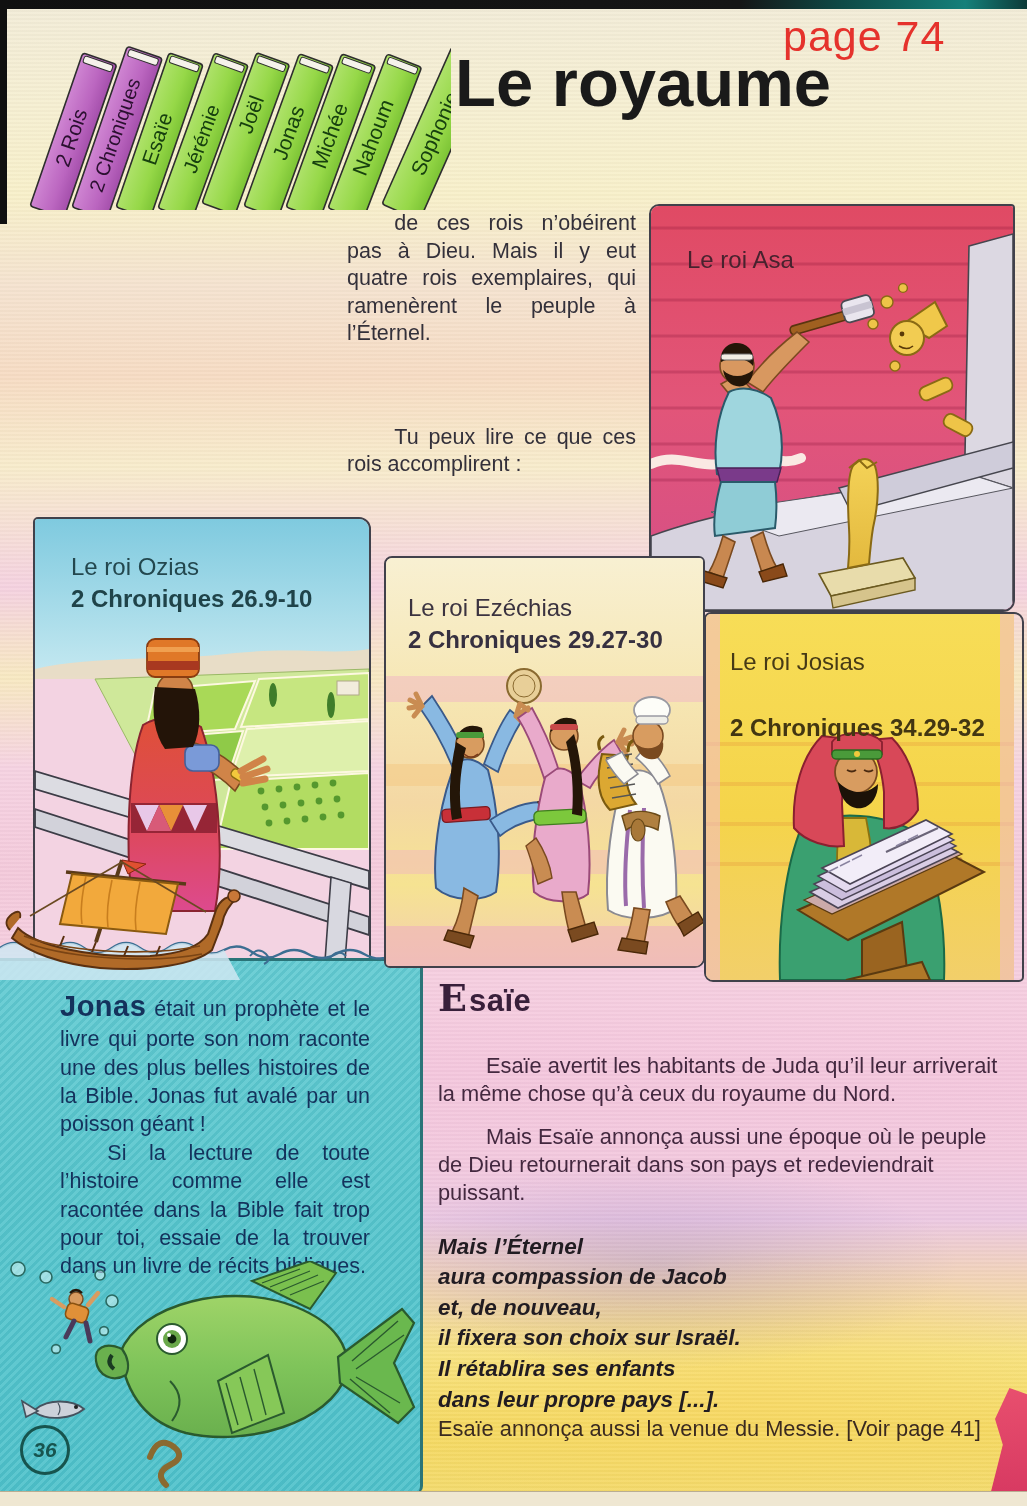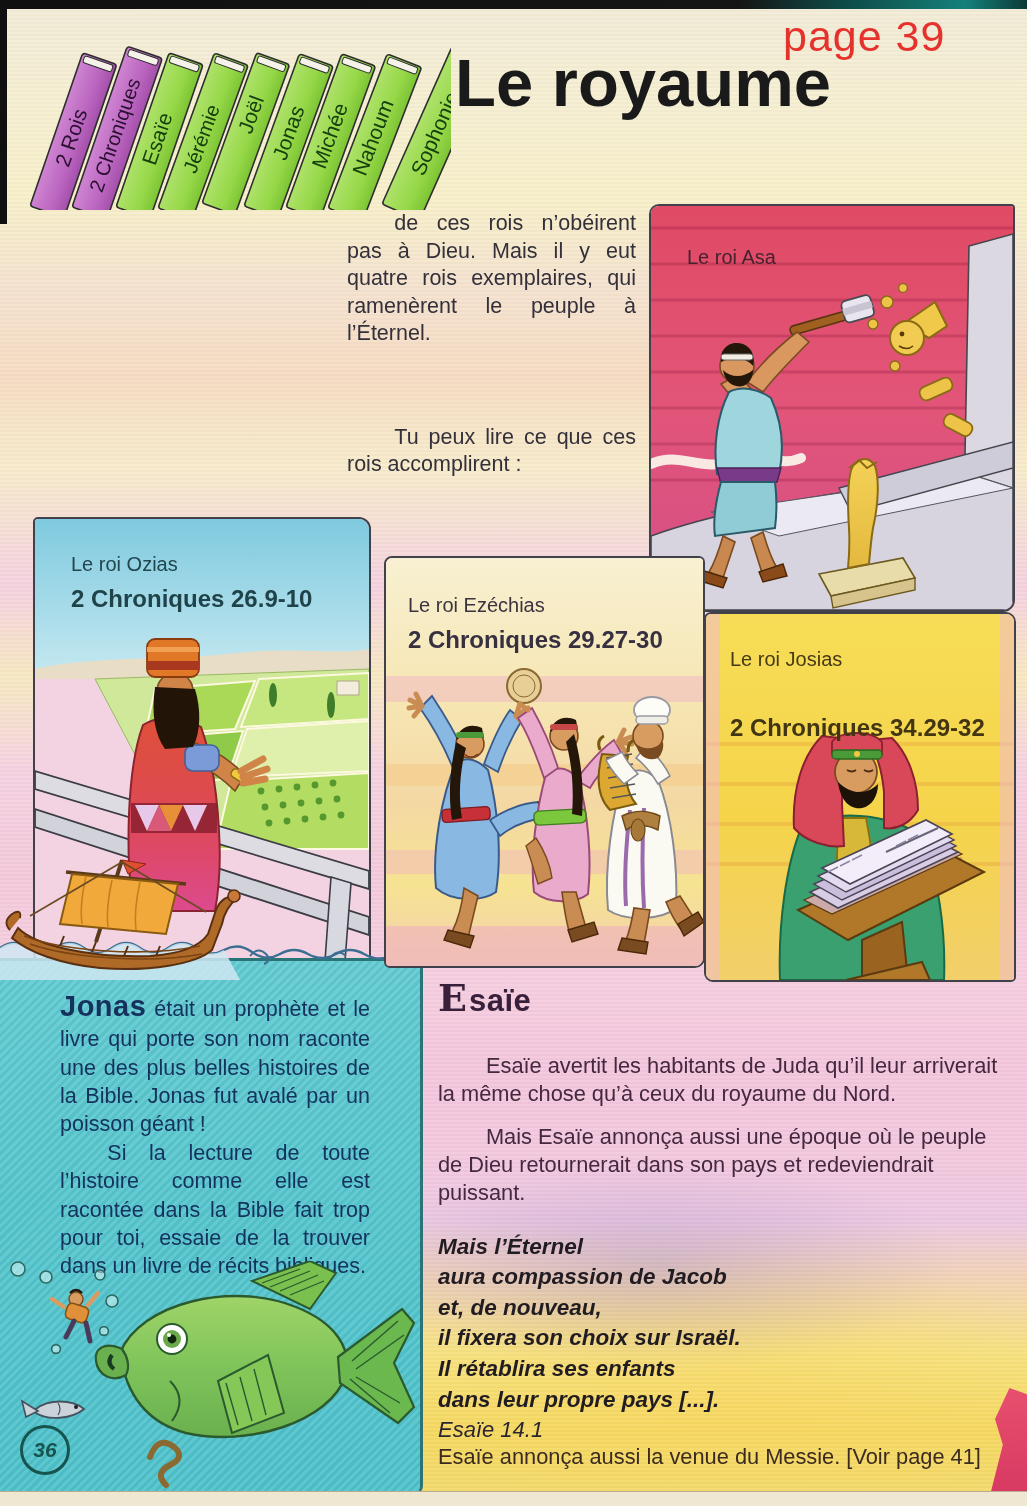--- a/index.html
+++ b/index.html
@@ -25,32 +25,32 @@
   .corner-label{left:783px;top:12px;font-size:43px;color:#e5322c;z-index:3;letter-spacing:1px;}
   .title{left:455px;top:44px;font-size:67px;font-weight:bold;color:#1a1a1a;z-index:3;letter-spacing:0px;}
   .books-svg{left:6px;top:10px;z-index:2;}
   .intro{color:#33303a;font-size:21.5px;line-height:1.28;text-align:justify;z-index:2;}
   .intro p{margin:0;text-indent:2.2em;}
   .col1{left:62px;top:212px;width:274px;}
   .col1 .p2{margin-top:27px;}
   .col2{left:347px;top:210px;width:289px;}
   .col2 .p2{margin-top:76px;}
   .panel{border:2px solid #41414b;z-index:2;overflow:hidden;}
-  .panel .cap1{position:absolute;font-size:20px;}
+  .panel .cap1{position:absolute;font-size:24px;}
   .panel .cap2{position:absolute;font-size:24px;font-weight:bold;}
   .panel-asa{left:649px;top:204px;width:362px;height:404px;border-radius:10px 4px 12px 6px;}
   .panel-asa .cap1{left:36px;top:40px;color:#47222e;}
   .panel-asa .cap2{left:36px;top:72px;color:#42202c;}
   .panel-ozias{left:33px;top:517px;width:334px;height:442px;border-radius:5px 12px 6px 10px;}
   .panel-ozias .cap1{left:36px;top:34px;color:#23474e;}
   .panel-ozias .cap2{left:36px;top:66px;color:#1f4349;}
   .panel-ezechias{left:384px;top:556px;width:317px;height:408px;border-radius:8px 6px 10px 6px;z-index:4;}
   .panel-ezechias .cap1{left:22px;top:36px;color:#3b3340;}
   .panel-ezechias .cap2{left:22px;top:68px;color:#363040;}
-  .panel-josias{left:704px;top:612px;width:308px;height:366px;border-radius:7px 10px 5px 9px;}
+  .panel-josias{left:704px;top:612px;width:308px;height:366px;border-radius:7px 10px 5px 9px;padding-left:8px;}
   .panel-josias .cap1{left:24px;top:34px;color:#463a16;}
   .panel-josias .cap2{left:24px;top:72px;color:#423612;margin-top:28px;}
   .ship-svg{left:0;top:850px;z-index:3;}
   .jonas-panel{left:0;top:958px;width:420px;height:533px;z-index:2;
     background:
       repeating-linear-gradient(135deg, rgba(255,255,255,0.08) 0 3px, rgba(0,60,80,0.05) 3px 6px),
       linear-gradient(180deg,#63cbd2 0%,#57c6cd 45%,#4fc2cb 100%);
     border-top:3px solid #2a7478;border-right:3px solid #2a7478;border-radius:0 8px 8px 0;}
   .jonas-text{position:absolute;left:60px;top:26px;width:310px;color:#14325c;font-size:21.5px;line-height:1.32;text-align:justify;}
   .jonas-text .lead{font-weight:bold;font-size:29px;letter-spacing:0.5px;}
@@ -135,21 +135,21 @@
       <rect x="3" y="-163" width="31" height="7" rx="2" fill="#f5f2ea" stroke="#2e2e2e" stroke-width="1"></rect>
       <text transform="translate(24,-82) rotate(-90)" text-anchor="middle" font-size="21" fill="#17400f">Nahoum</text>
     </g>
     <g transform="translate(376,194) rotate(24)">
       <rect x="0" y="-172" width="41" height="172" rx="3" fill="url(#gGreen)" stroke="#2e2e2e" stroke-width="1.6"></rect>
       <rect x="3" y="-170" width="35" height="7" rx="2" fill="#f5f2ea" stroke="#2e2e2e" stroke-width="1"></rect>
       <text transform="translate(27,-86) rotate(-90)" text-anchor="middle" font-size="21" fill="#17400f">Sophonie</text>
     </g>
   </svg>
 
-  <div class="abs corner-label">page 39</div>
+  <div class="abs corner-label">page 74</div>
   <div class="abs title">Le royaume</div>
 
   <div class="abs intro col2">
     <p>de ces rois n’obéirent pas à Dieu. Mais il y eut quatre rois exemplaires, qui ramenèrent le peuple à l’Éternel.</p>
     <p class="p2">Tu peux lire ce que ces rois accomplirent :</p>
   </div>
 
   <div class="abs panel panel-asa">
     <svg width="362" height="404" viewBox="0 0 362 404" style="position:absolute;left:0;top:0;">
       <defs>
@@ -503,19 +503,18 @@
   <div class="abs esaie">
     <h2>Esaïe</h2>
     <p class="ep1">Esaïe avertit les habitants de Juda qu’il leur arriverait la même chose qu’à ceux du royaume du Nord.</p>
     <p class="ep2">Mais Esaïe annonça aussi une époque où le peuple de Dieu retournerait dans son pays et redeviendrait puissant.</p>
     <div class="quote">Mais l’Éternel
 aura compassion de Jacob
 et, de nouveau,
 il fixera son choix sur Israël.
 Il rétablira ses enfants
 dans leur propre pays [...].</div>
-    <div class="quote-ref">Esaïe 14.1</div>
     <p class="closing">Esaïe annonça aussi la venue du Messie. [Voir page 41]</p>
   </div>
 
   <div class="abs red-wedge"></div>
 
 </div>
 
 </body></html>

